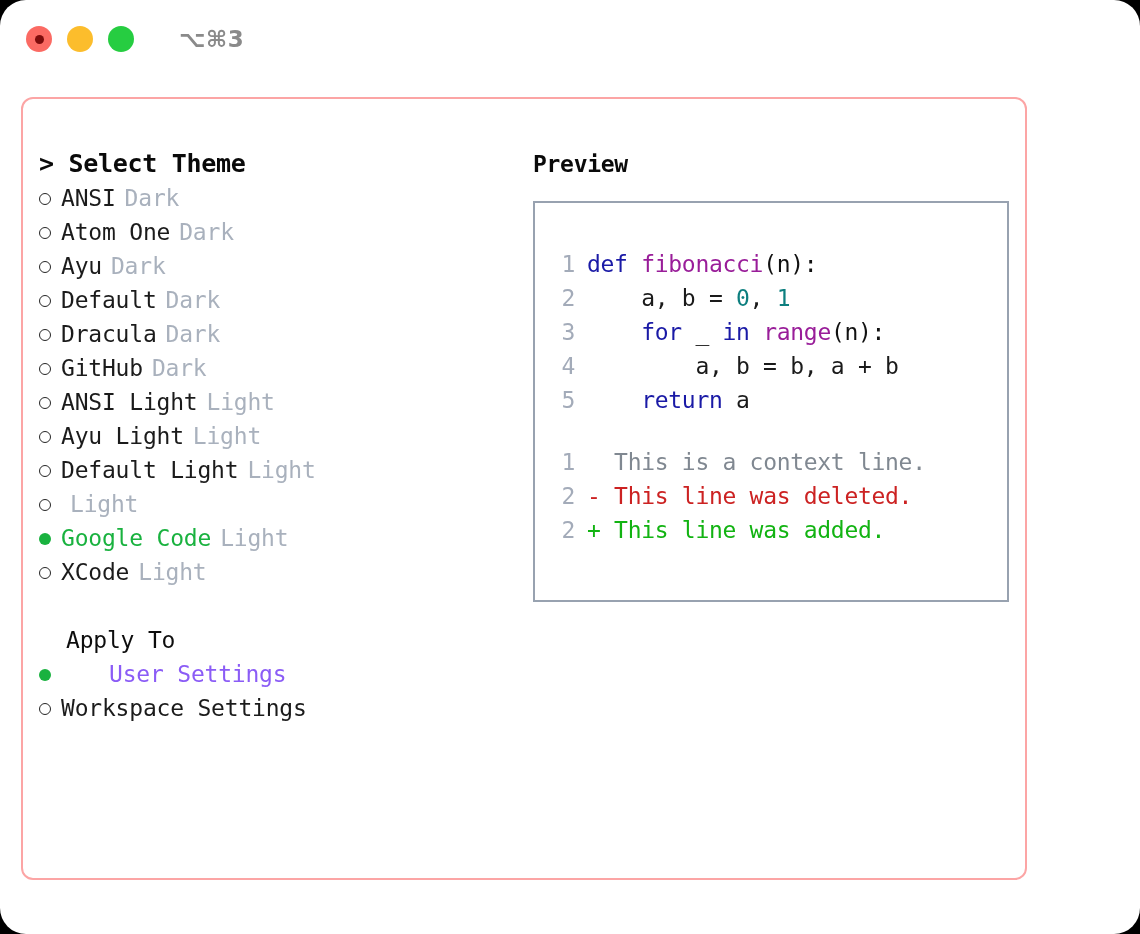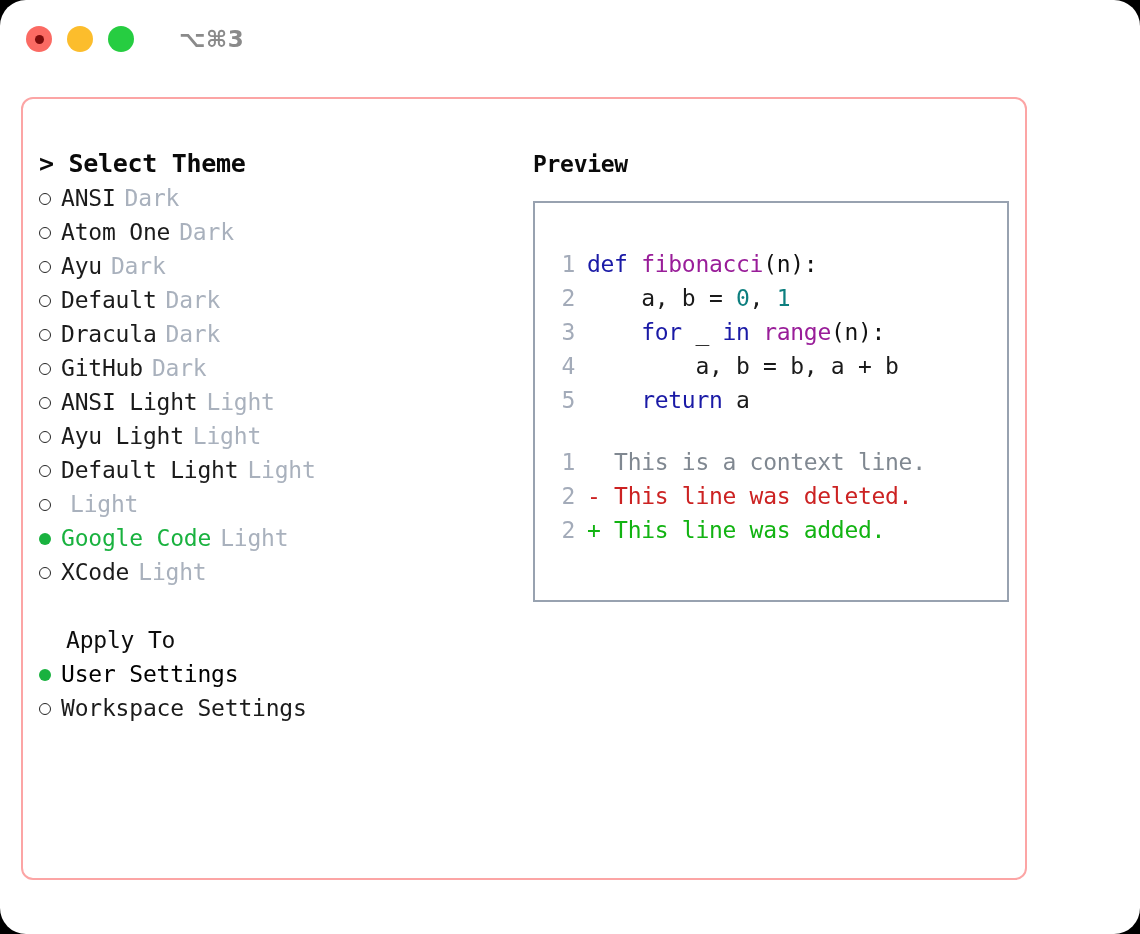--- a/index.html
+++ b/index.html
@@ -133,21 +133,21 @@
   #apply-block { margin-top: 34px; }
   #apply-header {
     font-size: 23px;
     line-height: 34px;
     color: #0d0d0d;
     padding-left: 27px;
     white-space: pre;
     letter-spacing: -0.2px;
   }
   .apply-row .apply-label { color: #1b1b1b; }
-  .apply-row.selected .apply-label { color: #000000; }
+  .apply-row.selected .apply-label { color: #8b5cf6; margin-left: 48px; }
 
   #hint-text {
     margin-top: 34px;
     font-size: 22px;
     line-height: 34px;
     color: #aab2bd;
     width: 420px;
     letter-spacing: -0.2px;
   }
 

